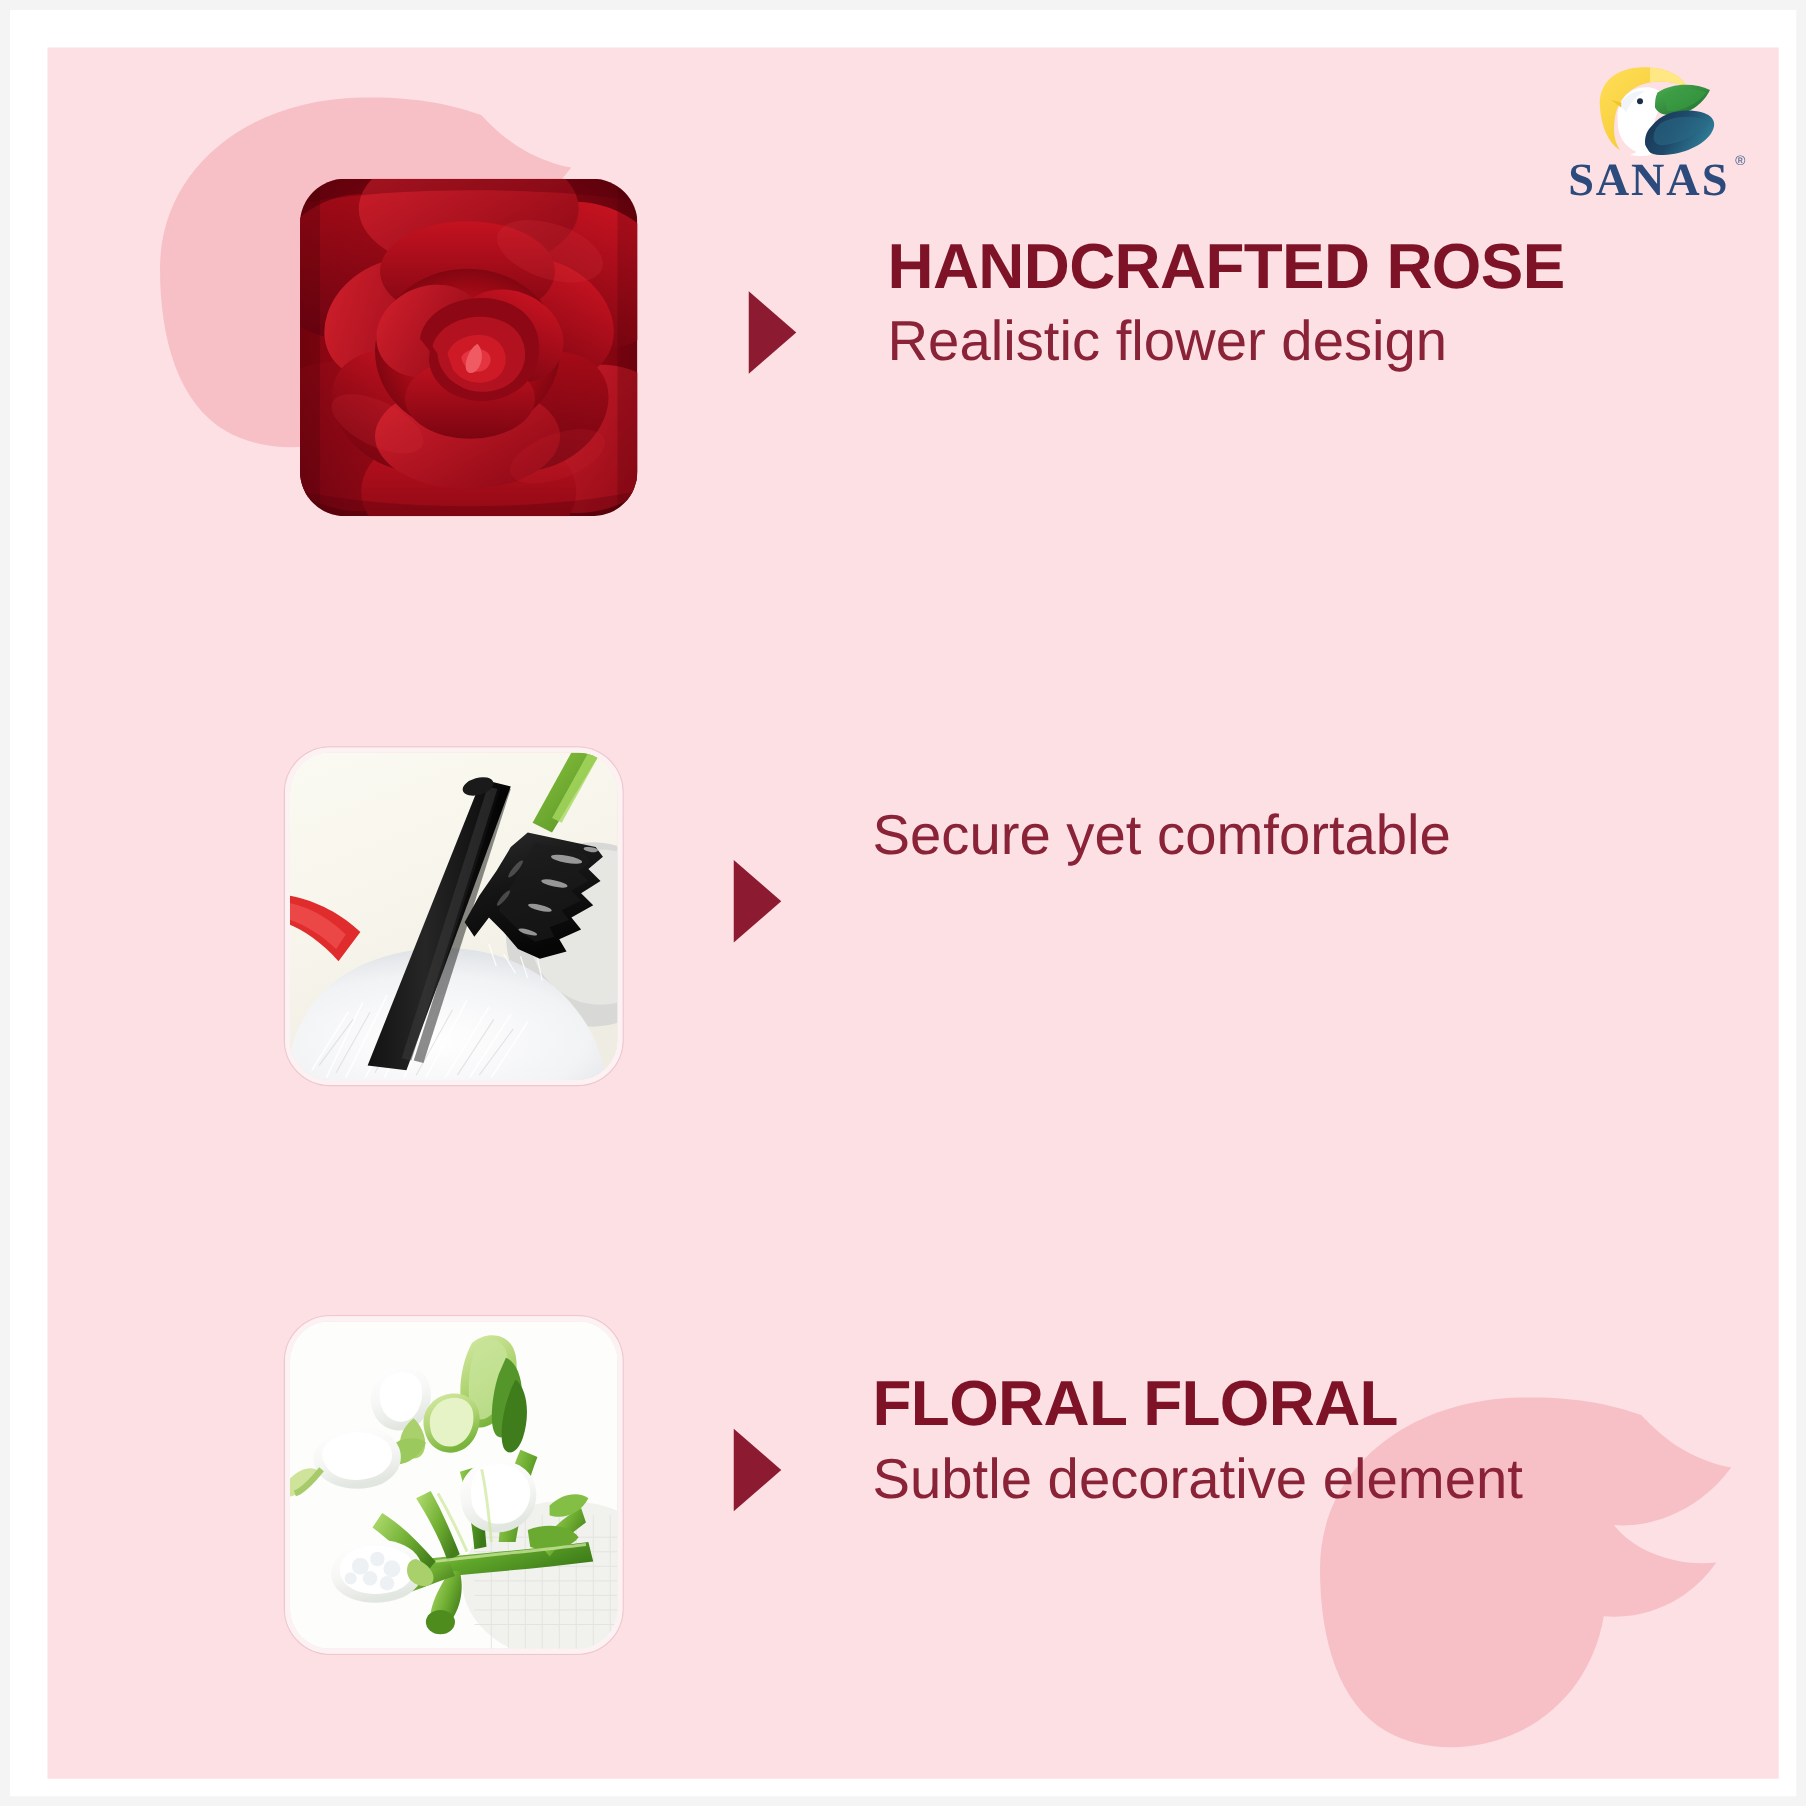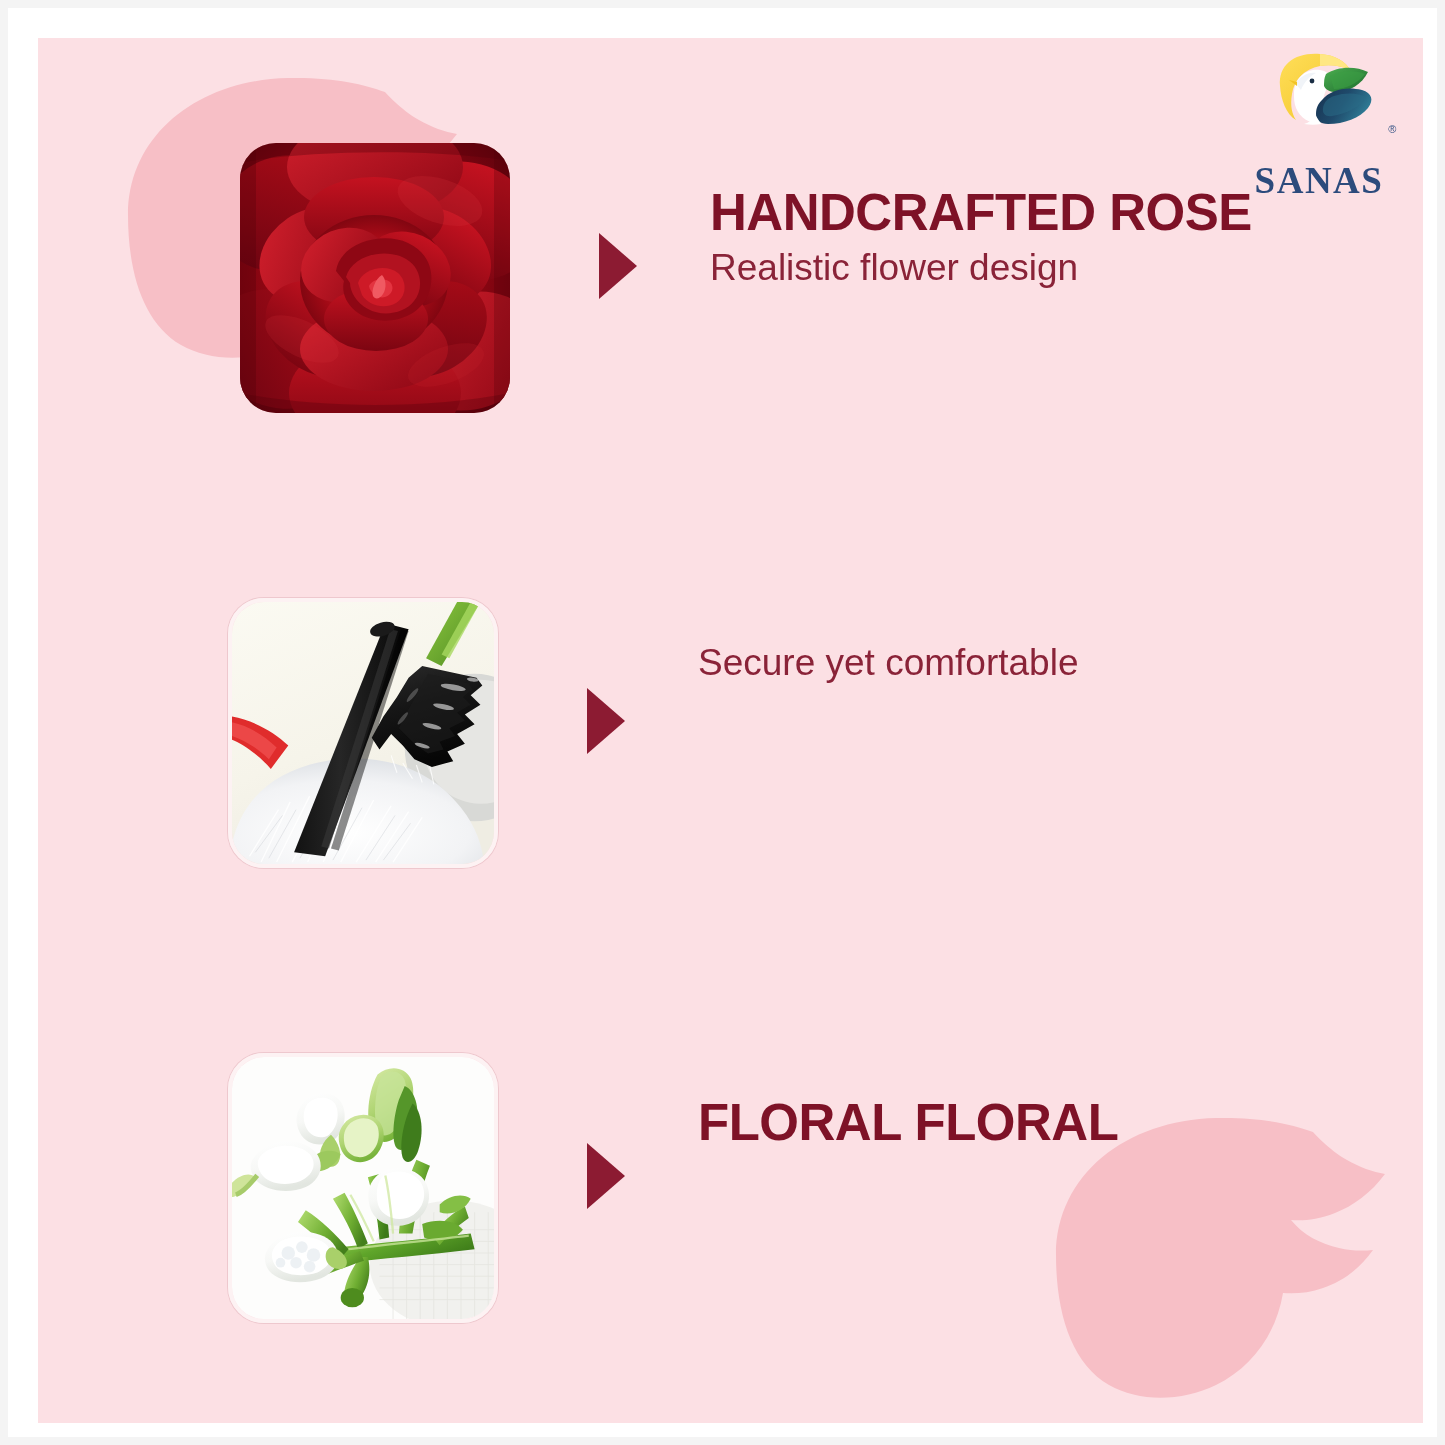--- a/index.html
+++ b/index.html
@@ -112,21 +112,21 @@
     font-size: 51px;
     letter-spacing: -0.5px;
     color: #7e1227;
     line-height: 1.06;
     margin: 0 0 6px 0;
     white-space: nowrap;
   }
   .feat-sub {
     font-family: "Liberation Sans", sans-serif;
     font-weight: normal;
-    font-size: 37px;
+    font-size: 45px;
     color: #8a2338;
     line-height: 1.18;
     margin: 0;
     white-space: nowrap;
   }
 
   
   .brand {
     position: absolute;
     right: 28px;
@@ -147,21 +147,20 @@
     margin-top: 0px;
   }
   .brand-name {
     font-family: "Liberation Serif", serif;
     font-weight: bold;
     font-size: 37px;
     letter-spacing: 1.5px;
     color: #2c4b7c;
     line-height: 1;
     display: inline-block;
-    margin-top: 36px;
   }
   .brand-reg {
     position: absolute;
     right: -13px;
     top: -2px;
     font-family: "Liberation Sans", sans-serif;
     font-size: 11px;
     color: #3a5787;
     line-height: 1;
   }
@@ -517,20 +516,21 @@
         </div>
 
         <div class="arrow">
           <svg viewBox="0 0 44 70" xmlns="http://www.w3.org/2000/svg">
             <polygon points="4,2 42,35 4,68" fill="#8C1B32"></polygon>
           </svg>
         </div>
 
         <div class="textblock">
           <div class="feat-title">FLORAL FLORAL</div>
+          <div class="feat-sub">Subtle decorative element</div>
         </div>
       </div>
 
       <div class="brand">
         <svg class="brand-mark" viewBox="0 0 110 76" xmlns="http://www.w3.org/2000/svg">
           <defs>
             <linearGradient id="lgYellow" x1="0" y1="0" x2="1" y2="1">
               <stop offset="0%" stop-color="#FFDE59"></stop>
               <stop offset="100%" stop-color="#F2C426"></stop>
             </linearGradient>

